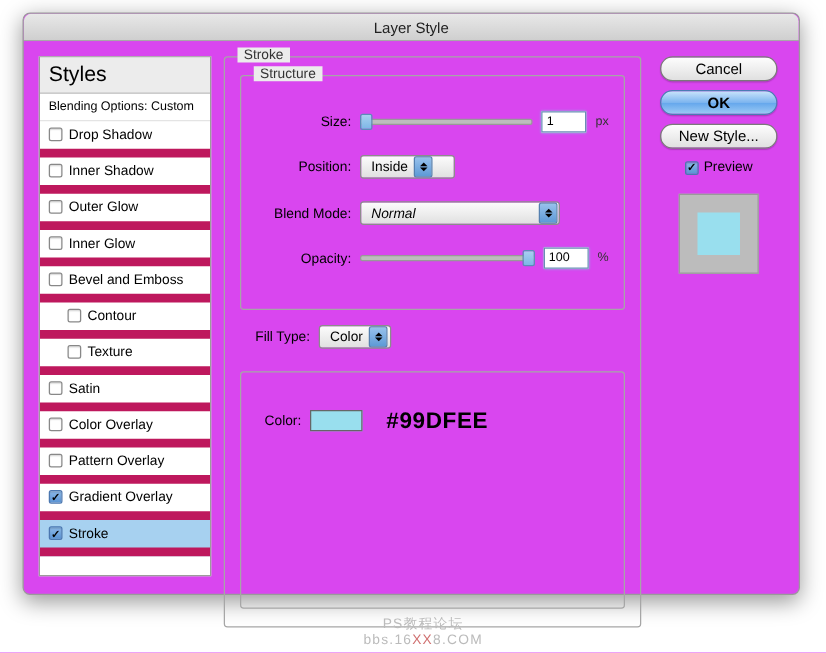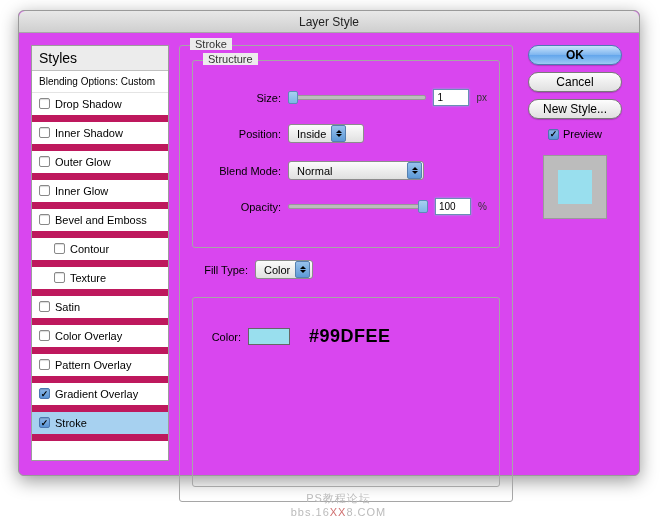--- a/index.html
+++ b/index.html
@@ -1,21 +1,21 @@
 <!DOCTYPE html>
 <html><head>
 <meta charset="utf-8">
 <style>
 * { box-sizing: border-box; margin: 0; padding: 0; font-family: "Lucida Grande", Arial, sans-serif; font-size: 11px; }
 body { background: #fff; width: 661px; height: 522px; position: relative; }
 .window { background: #d946ef; border: 1px solid #9a9a9a; border-radius: 6px; box-shadow: 0 5px 18px rgba(0,0,0,0.4); margin: 10px 18px 0 18px; width: 622px; height: 466px; }
 .titlebar { height: 22px; background: linear-gradient(#e8e8e8, #cfcfcf); border-bottom: 1px solid #a8a8a8; border-radius: 6px 6px 0 0; text-align: center; line-height: 22px; font-size: 12px; color: #222; }
 .content { display: flex; padding: 12px 12px 14px 12px; gap: 10px; height: calc(100% - 22px); }
 .left-panel { width: 138px; background: #fff; border: 1px solid #9c9c9c; display: flex; flex-direction: column; }
-.left-header { background: #ececec; border-bottom: 1px solid #c0c0c0; padding: 4px 7px; font-size: 14px; }
+.left-header { background: #ececec; border-bottom: 1px solid #c0c0c0; padding: 4px 7px; font-size: 17px; }
 .left-sub { padding: 5px 7px; border-bottom: 1px solid #e4e4e4; font-size: 10px; }
 .style-item { padding: 5px 7px; border-bottom: 7px solid #be185d; display: flex; gap: 5px; cursor: pointer; }
 .style-item.indent { padding-left: 22px; }
 .style-item.selected { background: #a7d1f0; }
 .chk { width: 11px; height: 11px; background: #fff; border: 1px solid #888; border-radius: 2px; display: inline-flex; align-items: center; justify-content: center; box-shadow: inset 0 1px 1px rgba(0,0,0,0.15); }
 .chk.on { background: linear-gradient(#8cb9e8, #5a93d4); border-color: #4b77b0; }
 .chk.on::after { content: "✓"; color: #000; font-size: 9px; font-weight: bold; }
 .mid-panel { flex: 1; display: flex; flex-direction: column; gap: 10px; }
 .fieldset { border: 1px solid #a6a6a6; border-radius: 3px; padding: 10px 12px 14px 12px; position: relative; }
 .legend { position: absolute; top: -8px; left: 10px; background: #ececec; padding: 0 5px; font-size: 11px; color: #333; }
@@ -125,21 +125,21 @@
           <div class="row">
             <div class="lbl">Position:</div>
             <div class="select" style="width:76px;">
               <span>Inside</span>
               <span class="sel-arrow"></span>
             </div>
           </div>
 
           <div class="row">
             <div class="lbl">Blend Mode:</div>
-            <div class="select" style="width:136px;">
+            <div class="select" style="width:160px;font-style:italic;">
               <span style="flex:1;">Normal</span>
               <span class="sel-arrow"></span>
             </div>
           </div>
 
           <div class="row">
             <div class="lbl">Opacity:</div>
             <div class="slider">
               <div class="slider-track"></div>
               <div class="slider-thumb" style="left:calc(100% - 10px);"></div>
@@ -162,22 +162,22 @@
             <div class="lbl2" style="width:36px;">Color:</div>
             <span class="color-swatch" style="background:#99dfee;"></span>
             <span class="hexlabel">#99DFEE</span>
           </div>
         </div>
 
       </div>
     </div>
 
     <div class="right-panel">
+      <div class="aqua-btn">Cancel</div>
       <div class="aqua-btn primary">OK</div>
-      <div class="aqua-btn">Cancel</div>
       <div class="aqua-btn">New Style...</div>
       <div class="preview-row">
         <span class="chk on"></span>
         <span>Preview</span>
       </div>
       <div class="preview-box">
         <div class="preview-inner"></div>
       </div>
     </div>
 

